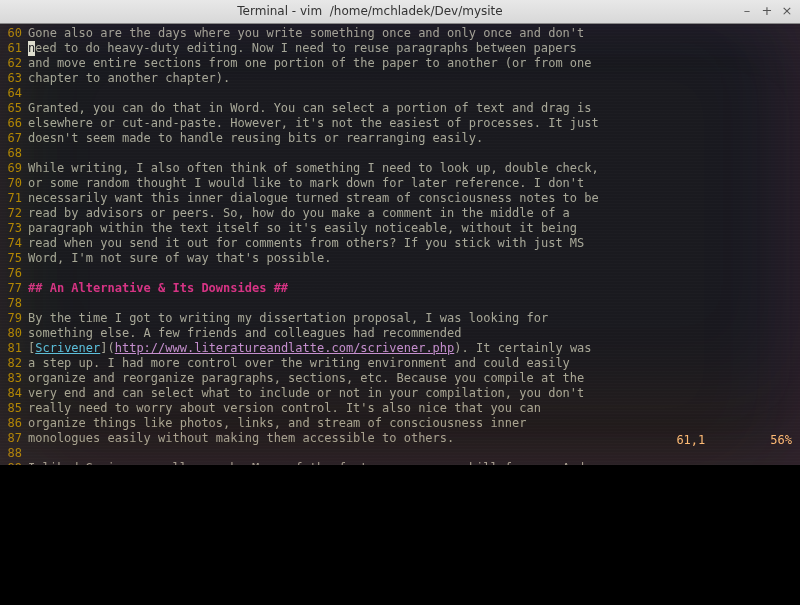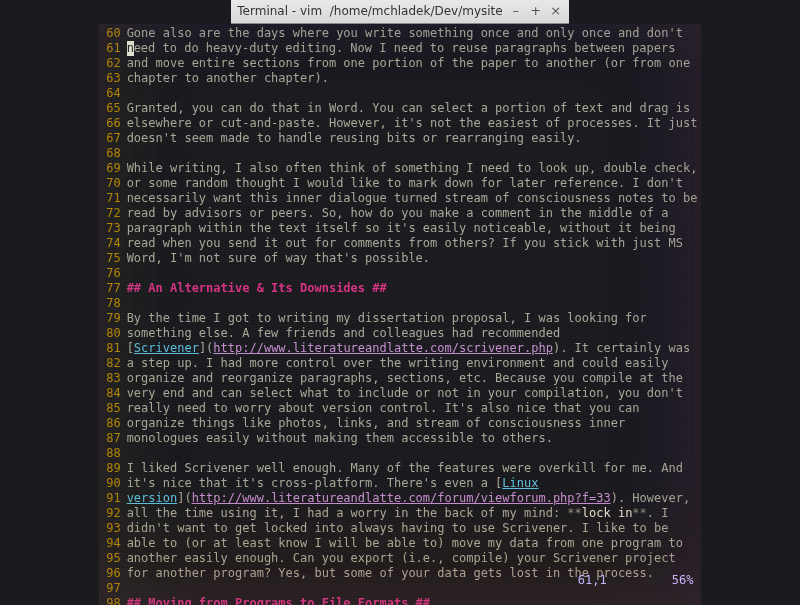--- a/index.html
+++ b/index.html
@@ -5,25 +5,24 @@
 * { margin: 0; padding: 0; box-sizing: border-box; }
 body {
   background: #000;
   font-family: "DejaVu Sans Mono", "Consolas", monospace;
   font-size: 12px;
   line-height: 15px;
   overflow: hidden;
 }
 .window {
   width: 800px;
-  height: 605px;
+  height: 465px;
   background: #1a1a1f;
   display: flex;
   flex-direction: column;
-  align-items: center;
 }
 .titlebar {
   height: 24px;
   background: linear-gradient(#e8e8e8, #d8d8d8);
   display: flex;
   align-items: center;
   padding: 0 6px;
   border-bottom: 1px solid #888;
   font-family: "DejaVu Sans", sans-serif;
   font-size: 12px;
@@ -81,21 +80,21 @@
 .cursor {
   display: inline-block;
   background: #e8e8d8;
   color: #1a1a1f;
   width: 7px;
 }
 .status {
   position: absolute;
   bottom: 2px;
   right: 8px;
-  color: #c4b5fd;
+  color: #fdba74;
   white-space: pre;
 }
 .noise {
   position: absolute;
   inset: 0;
   pointer-events: none;
   background-image:
     repeating-linear-gradient(0deg, rgba(255,255,255,0.012) 0 1px, transparent 1px 3px);
 }
 </style>

